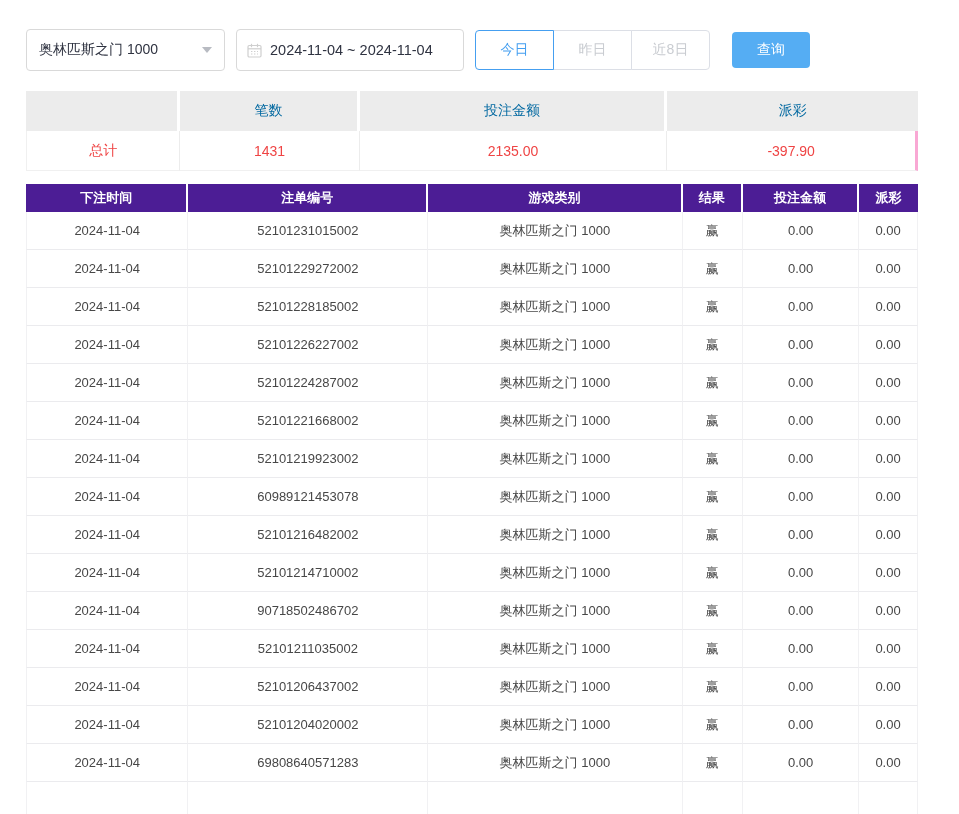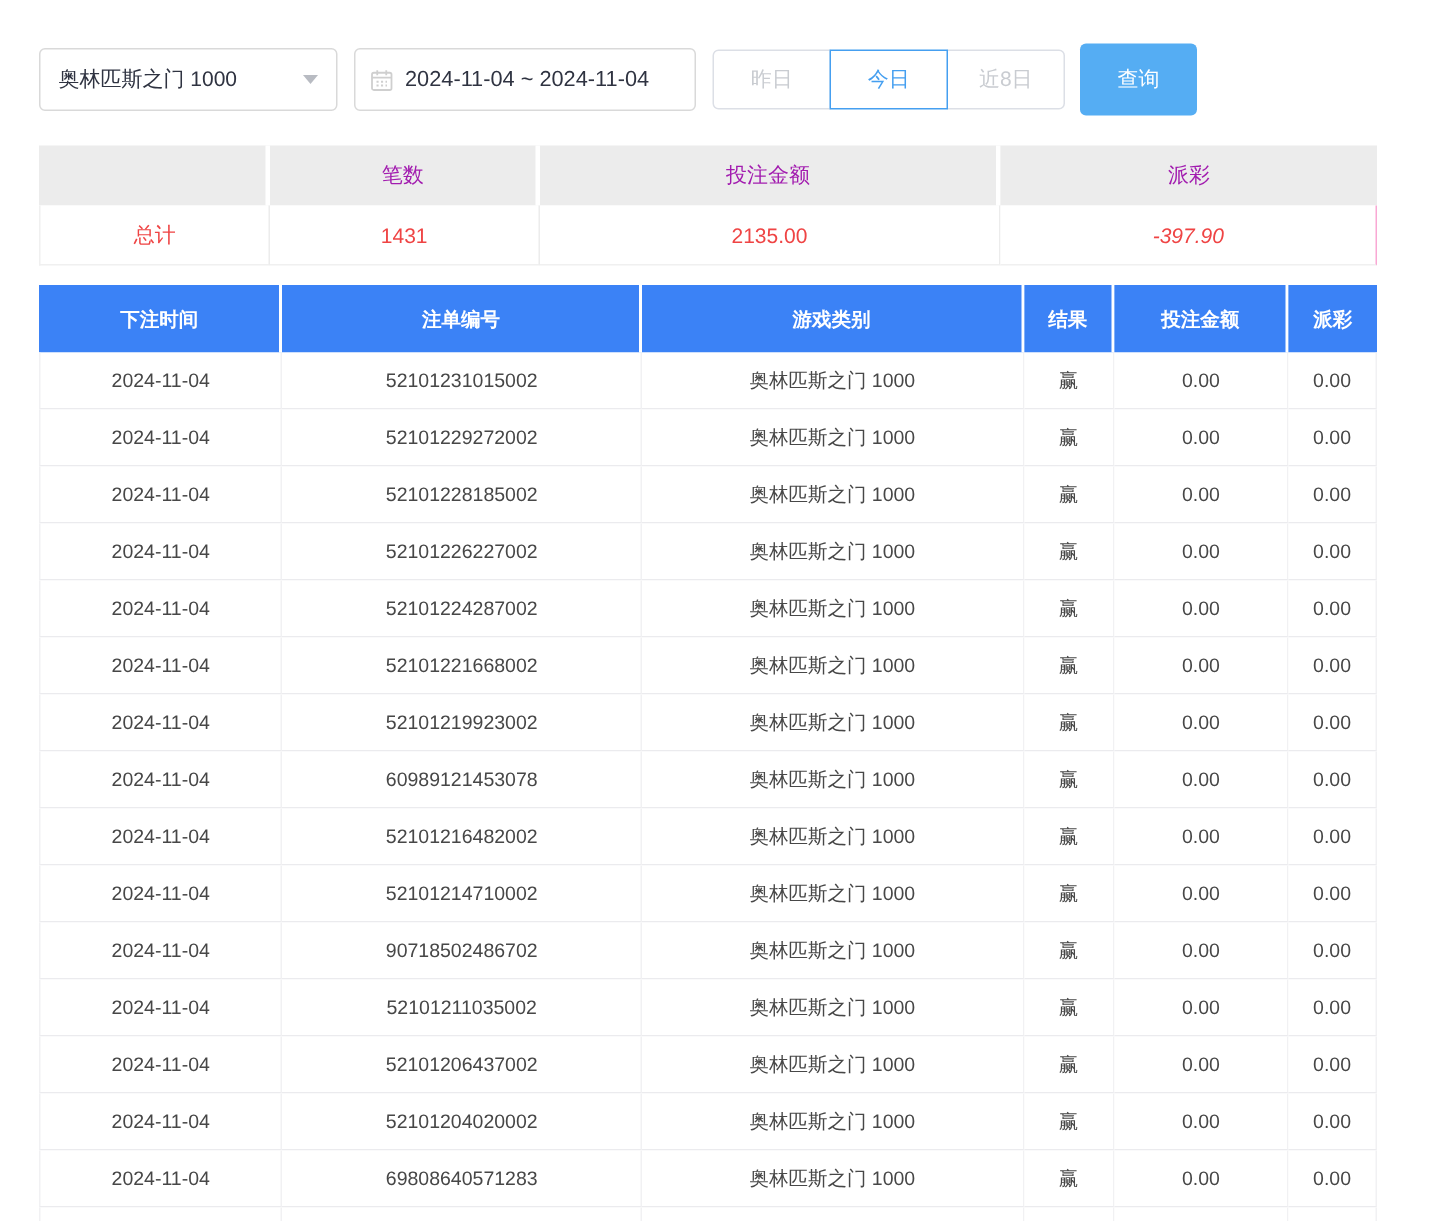--- a/index.html
+++ b/index.html
@@ -36,44 +36,44 @@
   .btn-group { display: flex; margin-left: 11px; }
   .qbtn {
     width: 79px; height: 40px; background: #fff; border: 1px solid #dcdfe6;
     color: #c9ccd1; font-size: 14px; cursor: pointer; margin-left: -1px;
     font-family: inherit;
   }
   .qbtn:first-child { margin-left: 0; border-radius: 4px 0 0 4px; }
   .qbtn:last-child { border-radius: 0 4px 4px 0; text-align: center; }
   .qbtn.active { border-color: #459ff0; color: #459ff0; position: relative; z-index: 1; }
   .search-btn {
-    margin-left: 10px; width: 78px; height: 48px; background: #55adf3; border: none;
+    margin-left: 22px; width: 78px; height: 36px; background: #55adf3; border: none;
     border-radius: 4px; color: #fff; font-size: 14px; cursor: pointer; font-family: inherit;
   }
 
   
   table { width: 100%; border-collapse: separate; border-spacing: 0; table-layout: fixed; }
   .summary { margin-top: 20px; font-size: 14px; }
   .summary th {
-    background: #ececec; height: 40px; font-weight: normal; color: #a21caf;
+    background: #ececec; height: 40px; font-weight: normal; color: #0369a1;
     border-right: 3px solid #fff; text-align: center;
   }
   .summary th:last-child { border-right: none; }
   .summary td {
     height: 40px; text-align: center; color: #ef4444; background: #fff;
     border-bottom: 1px solid #f0f0f0; border-right: 1px solid #ececec;
   }
   .summary td:first-child { border-left: 1px solid #f0f0f0; }
-  .summary td:last-child  { border-right: 1px solid #f9a8d4; font-style: italic; }
+  .summary td:last-child  { border-right: 3px solid #f9a8d4; }
   .neg { color: #f4606c; }
 
   
   .records { margin-top: 13px; font-size: 13px; }
   .records th {
-    background: #3b82f6; color: #fff; height: 45px; font-weight: bold;
+    background: #4c1d95; color: #fff; height: 28px; font-weight: bold;
     border-right: 2px solid #fff; text-align: center; font-size: 13px;
   }
   .records th:last-child { border-right: none; }
   .records td {
     height: 38px; text-align: center; color: #474747; background: #fff;
     border-bottom: 1px solid #ebebee; border-right: 1px solid #f1f1f3;
   }
   .records td:first-child { border-left: 1px solid #f1f1f3; }
 </style>
 </head>
@@ -96,22 +96,22 @@
           <line x1="10.5" y1="0.8" x2="10.5" y2="4.2"></line>
           <line x1="1" y1="5.8" x2="14" y2="5.8"></line>
           <line x1="4" y1="8.5" x2="11" y2="8.5" stroke-dasharray="1.4,1.6"></line>
           <line x1="4" y1="11" x2="11" y2="11" stroke-dasharray="1.4,1.6"></line>
         </svg>
       </span>
       <span>2024-11-04 ~ 2024-11-04</span>
     </div>
 
     <div class="btn-group">
+      <button class="qbtn active">今日</button>
       <button class="qbtn">昨日</button>
-      <button class="qbtn active">今日</button>
       <button class="qbtn">近8日</button>
     </div>
 
     <button class="search-btn">查询</button>
   </div>
 
   <table class="summary">
     <colgroup>
       <col style="width:17.3%">
         <col style="width:20.1%">

